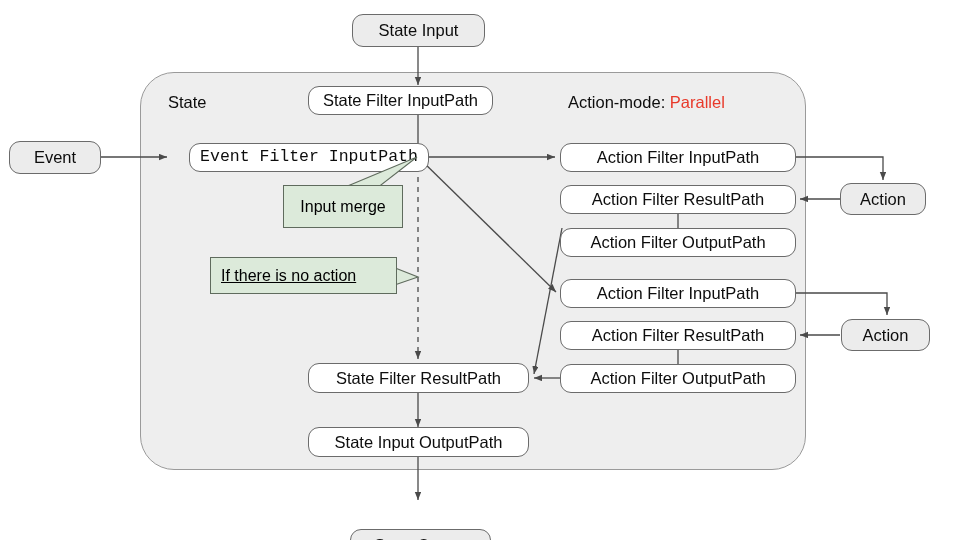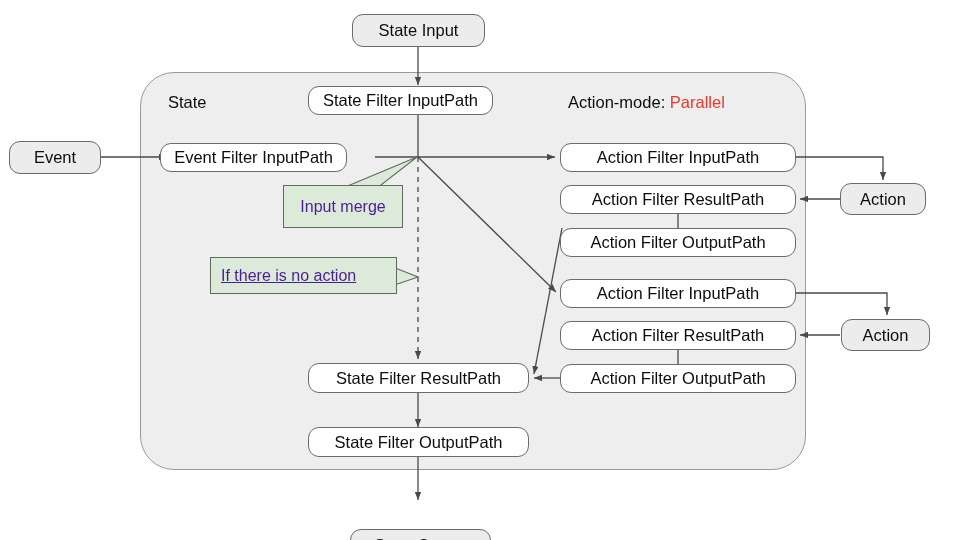--- a/index.html
+++ b/index.html
@@ -57,21 +57,21 @@
     white-space: nowrap;
   }
   .mode-label .mode-value { color: #e8392a; margin-top: 36px; }
 
   .callout {
     position: absolute;
     box-sizing: border-box;
     background: #dceada;
     border: 1px solid #5f6b5d;
     font-size: 16px;
-    color: #4c1d95;
+    color: #000000;
     white-space: nowrap;
     display: flex;
     align-items: center;
   }
   .callout.c-center { justify-content: center; }
   .callout.c-left { justify-content: flex-start; padding-left: 10px; text-decoration: underline; }
 </style>
 </head>
 <body>
 
@@ -128,34 +128,34 @@
       <path d="M418,456 L418,500" marker-end="url(#ah)"></path>
     </g>
   </svg>
 
   <div class="node gray" style="left:352px; top:14px; width:133px; height:33px;">State Input</div>
 
   <div class="node white" style="left:308px; top:86px; width:185px; height:29px;">State Filter InputPath</div>
 
   <div class="node gray" style="left:9px; top:141px; width:92px; height:33px;">Event</div>
 
-  <div class="node white" style="left:160px; top:143px; width:187px; height:29px;">Event Filter InputPath</div>
+  <div class="node white" style="left:189px; top:143px; width:240px; height:29px;font-family:Liberation Mono, monospace;">Event Filter InputPath</div>
 
   <div class="node white" style="left:560px; top:143px; width:236px; height:29px;">Action Filter InputPath</div>
   <div class="node white" style="left:560px; top:185px; width:236px; height:29px;">Action Filter ResultPath</div>
   <div class="node white" style="left:560px; top:228px; width:236px; height:29px;">Action Filter OutputPath</div>
   <div class="node gray" style="left:840px; top:183px; width:86px; height:32px;">Action</div>
 
   <div class="node white" style="left:560px; top:279px; width:236px; height:29px;">Action Filter InputPath</div>
   <div class="node white" style="left:560px; top:321px; width:236px; height:29px;">Action Filter ResultPath</div>
   <div class="node white" style="left:560px; top:364px; width:236px; height:29px;">Action Filter OutputPath</div>
   <div class="node gray" style="left:841px; top:319px; width:89px; height:32px;">Action</div>
 
   <div class="node white" style="left:308px; top:363px; width:221px; height:30px;">State Filter ResultPath</div>
-  <div class="node white" style="left:308px; top:427px; width:221px; height:30px;">State Filter OutputPath</div>
+  <div class="node white" style="left:308px; top:427px; width:221px; height:30px;">State Input OutputPath</div>
 
   <div class="node gray" style="left:350px; top:529px; width:141px; height:33px;">State Output</div>
 
   <svg style="position:absolute; left:0; top:0; width:960px; height:540px; pointer-events:none;" viewBox="0 0 960 540">
     <g fill="#dceada" stroke="#5f6b5d" stroke-width="1.1">
       <path d="M350,185 L417,157 L372,192 z"></path>
       <path d="M380,262 L418,277 L380,290 z"></path>
     </g>
   </svg>
 

